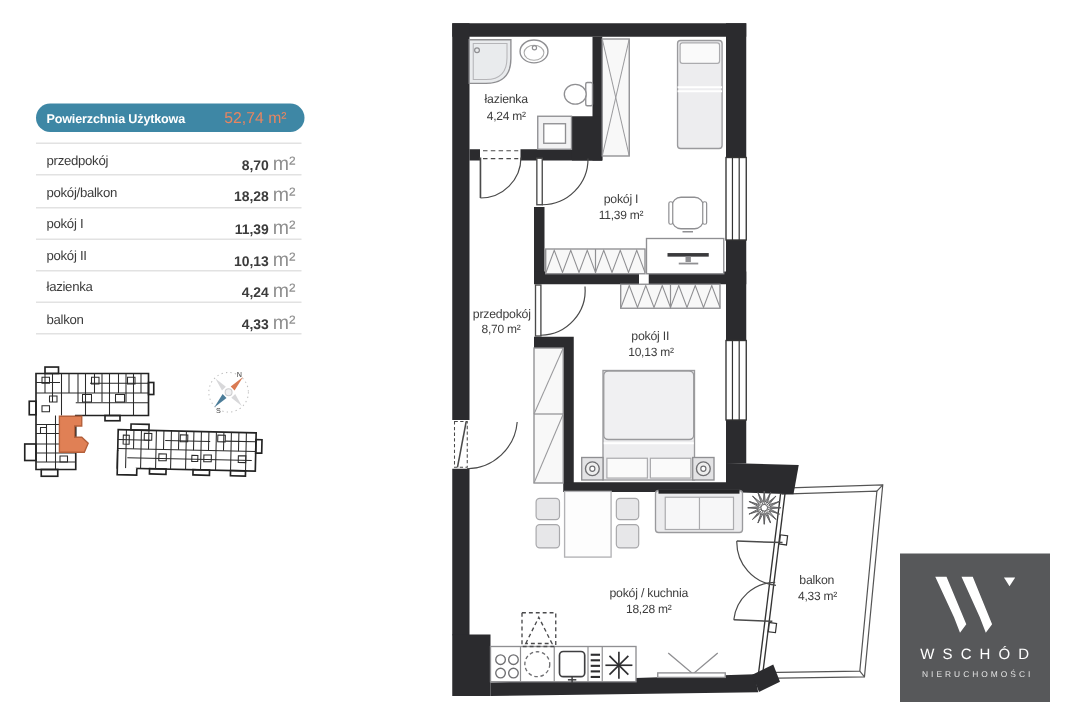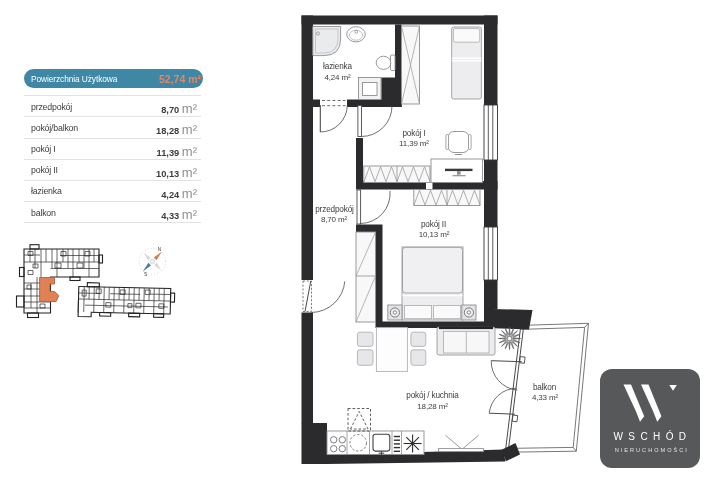--- a/index.html
+++ b/index.html
@@ -1,25 +1,25 @@
 <!DOCTYPE html>
 <html><head>
 <meta charset="utf-8">
 <style>
   html,body{margin:0;padding:0;background:#fff;}
   body{width:710px;height:480px;position:relative;font-family:"Liberation Sans",sans-serif;overflow:hidden;}
   .hdr{position:absolute;left:24px;top:69px;width:179px;height:19px;background:#3e87a5;border-radius:9.5px;}
-  .hdr .t1{position:absolute;left:7px;top:4.5px;font-size:8.4px;font-weight:normal;color:#fff;letter-spacing:-0.1px;text-align:center;}
-  .hdr .t2{position:absolute;right:2px;top:3.5px;font-size:10.5px;font-weight:bold;color:#e88560;}
+  .hdr .t1{position:absolute;left:7px;top:4.5px;font-size:8.4px;font-weight:bold;color:#fff;letter-spacing:-0.1px;text-align:center;}
+  .hdr .t2{position:absolute;right:12px;top:3.5px;font-size:10.5px;font-weight:normal;color:#e88560;}
   .rows{position:absolute;left:24px;top:95.2px;width:177px;border-top:1px solid #e2e2e2;}
   .row{height:20.2px;border-bottom:1px solid #e2e2e2;position:relative;}
   .row .l{position:absolute;left:7px;top:5.5px;font-size:8.8px;letter-spacing:-0.2px;color:#3c3c3c;}
   .row .v{position:absolute;right:4px;top:5px;font-size:9.3px;font-weight:bold;color:#3c3c3c;}
   .row .v span{font-weight:normal;font-size:13px;color:#8f8f8f;}
-  .logo{position:absolute;left:600px;top:369px;width:100px;height:99px;background:#57585a;border-radius:12px;}
+  .logo{position:absolute;left:600px;top:369px;width:100px;height:99px;background:#57585a;}
   .logo .w1{position:absolute;left:11.5px;top:63.4px;width:82px;text-align:center;font-size:10px;line-height:10px;letter-spacing:5.4px;color:#fff;}
   .logo .w2{position:absolute;left:10.8px;top:78.4px;width:82px;text-align:center;font-size:5.6px;line-height:6px;letter-spacing:2px;color:#e4e4e4;}
   svg{position:absolute;left:0;top:0;}
   text{font-family:"Liberation Sans",sans-serif;fill:#3d3d3d;}
 </style>
 </head>
 <body>
 
 <div class="hdr">
     <div class="t1">Powierzchnia Użytkowa</div>

